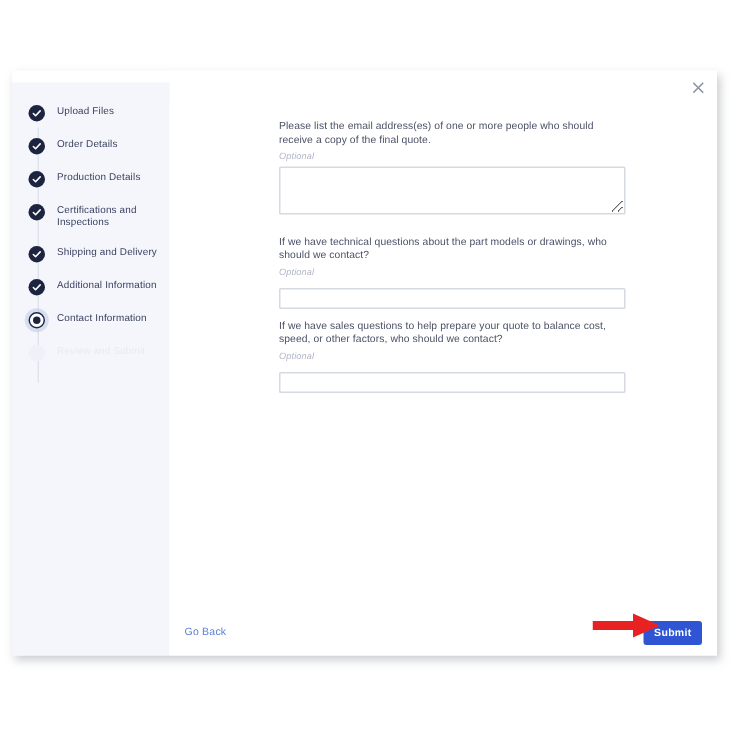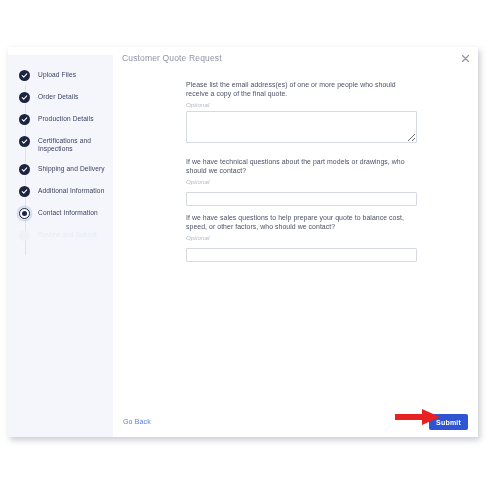--- a/index.html
+++ b/index.html
@@ -241,21 +241,20 @@
   #annotation-arrow svg { display: block; }
 </style>
 </head>
 <body>
 
 <div id="screen">
 
   <div id="modal">
 
     <div id="header">
-      <div id="header-title">Customer Quote Request</div>
       <div id="close-btn">
         <svg width="13" height="13" viewBox="0 0 13 13">
           <path d="M3.5 3.5 L9.5 9.5 M9.5 3.5 L3.5 9.5" stroke="#8d93a3" stroke-width="1.1" stroke-linecap="round"></path>
         </svg>
       </div>
     </div>
 
     <div id="sidebar">
       <div id="steps">
         <div class="rail"></div>

